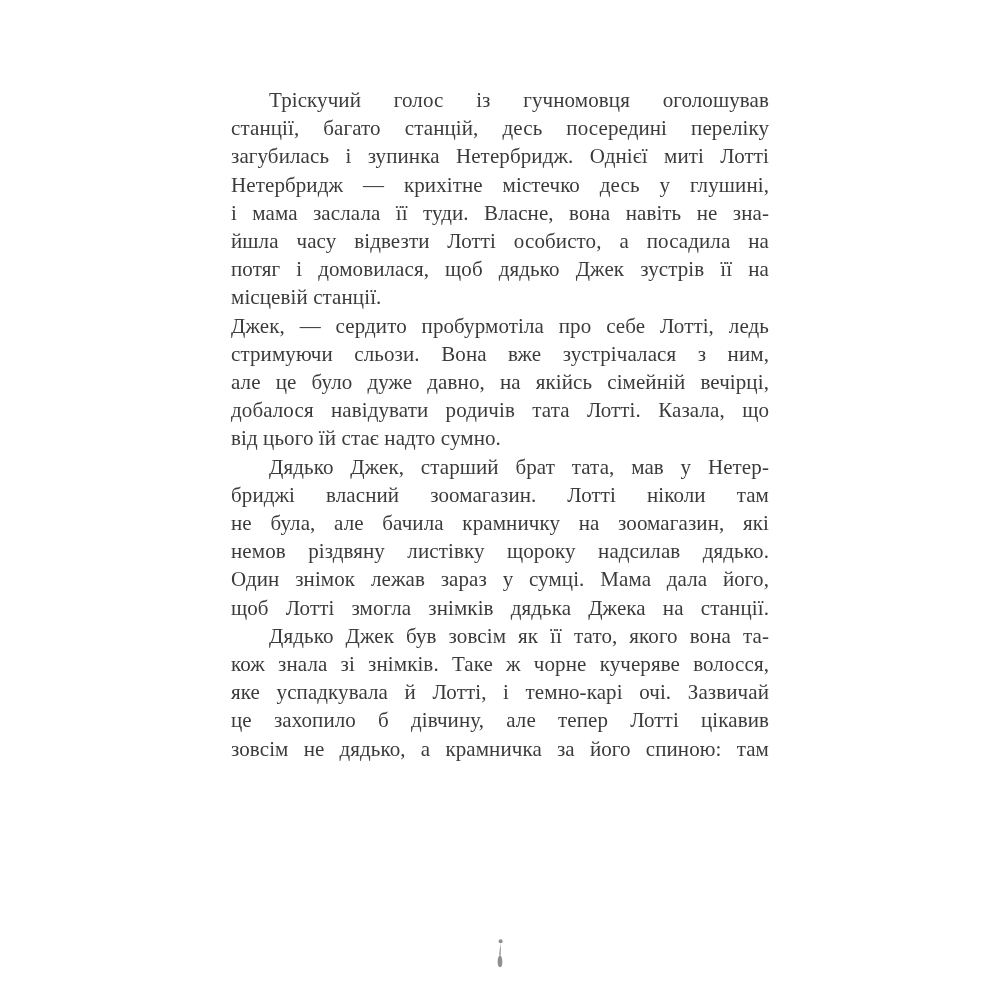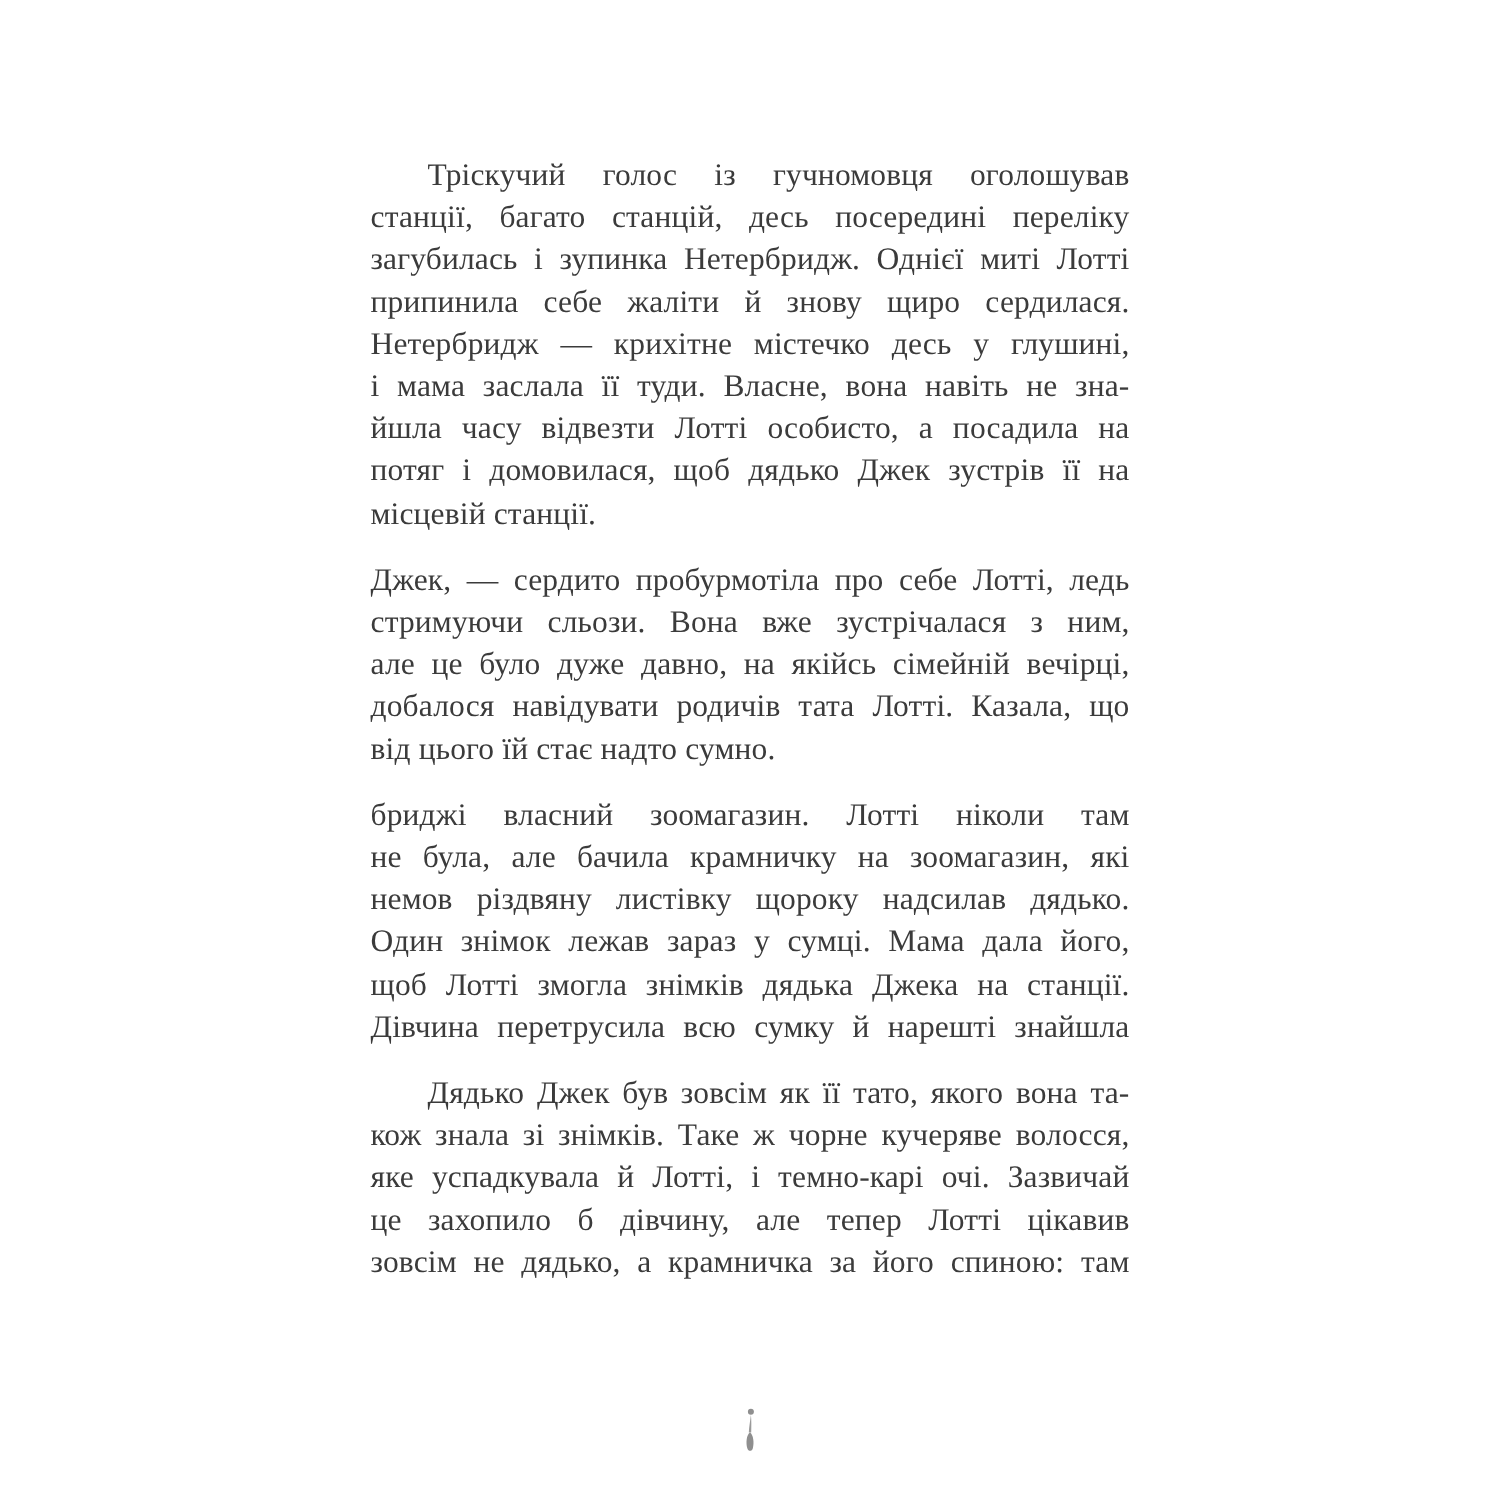--- a/index.html
+++ b/index.html
@@ -20,21 +20,21 @@
   .text-block {
     position: absolute;
     left: 231px;
     top: 86px;
     width: 538px;
     font-size: 21px;
     line-height: 28.2px;
     color: #3b3b3b;
     letter-spacing: 0.1px;
   }
-  .paragraph { margin: 16px; padding: 0; }
+  .paragraph { margin: 0; padding: 0; }
   .line {
     text-align: justify;
     text-align-last: justify;
     white-space: normal;
   }
   .line.first {
     text-indent: 38px;
   }
   .line.end {
     text-align-last: left;
@@ -52,43 +52,42 @@
 <body>
 
 <div class="book-page">
 
   <div class="text-block">
 
     <div class="paragraph">
       <div class="line first">Тріскучий голос із гучномовця оголошував</div>
       <div class="line">станції, багато станцій, десь посередині переліку</div>
       <div class="line">загубилась і зупинка Нетербридж. Однієї миті Лотті</div>
-      <div class="line">припинила себе жаліти й знову щиро сердилася.</div>
       <div class="line">Нетербридж — крихітне містечко десь у глушині,</div>
       <div class="line">і мама заслала її туди. Власне, вона навіть не зна-</div>
       <div class="line">йшла часу відвезти Лотті особисто, а посадила на</div>
       <div class="line">потяг і домовилася, щоб дядько Джек зустрів її на</div>
       <div class="line end">місцевій станції.</div>
     </div>
 
     <div class="paragraph">
       <div class="line">Джек, — сердито пробурмотіла про себе Лотті, ледь</div>
       <div class="line">стримуючи сльози. Вона вже зустрічалася з ним,</div>
       <div class="line">але це було дуже давно, на якійсь сімейній вечірці,</div>
       <div class="line">добалося навідувати родичів тата Лотті. Казала, що</div>
       <div class="line end">від цього їй стає надто сумно.</div>
     </div>
 
     <div class="paragraph">
+      <div class="line first">Дядько Джек, старший брат тата, мав у Нетер-</div>
       <div class="line">бриджі власний зоомагазин. Лотті ніколи там</div>
       <div class="line">не була, але бачила крамничку на зоомагазин, які</div>
       <div class="line">немов різдвяну листівку щороку надсилав дядько.</div>
       <div class="line">Один знімок лежав зараз у сумці. Мама дала його,</div>
       <div class="line">щоб Лотті змогла знімків дядька Джека на станції.</div>
-      <div class="line">Дівчина перетрусила всю сумку й нарешті знайшла</div>
     </div>
 
     <div class="paragraph">
       <div class="line first">Дядько Джек був зовсім як її тато, якого вона та-</div>
       <div class="line">кож знала зі знімків. Таке ж чорне кучеряве волосся,</div>
       <div class="line">яке успадкувала й Лотті, і темно-карі очі. Зазвичай</div>
       <div class="line">це захопило б дівчину, але тепер Лотті цікавив</div>
       <div class="line">зовсім не дядько, а крамничка за його спиною: там</div>
     </div>
 

